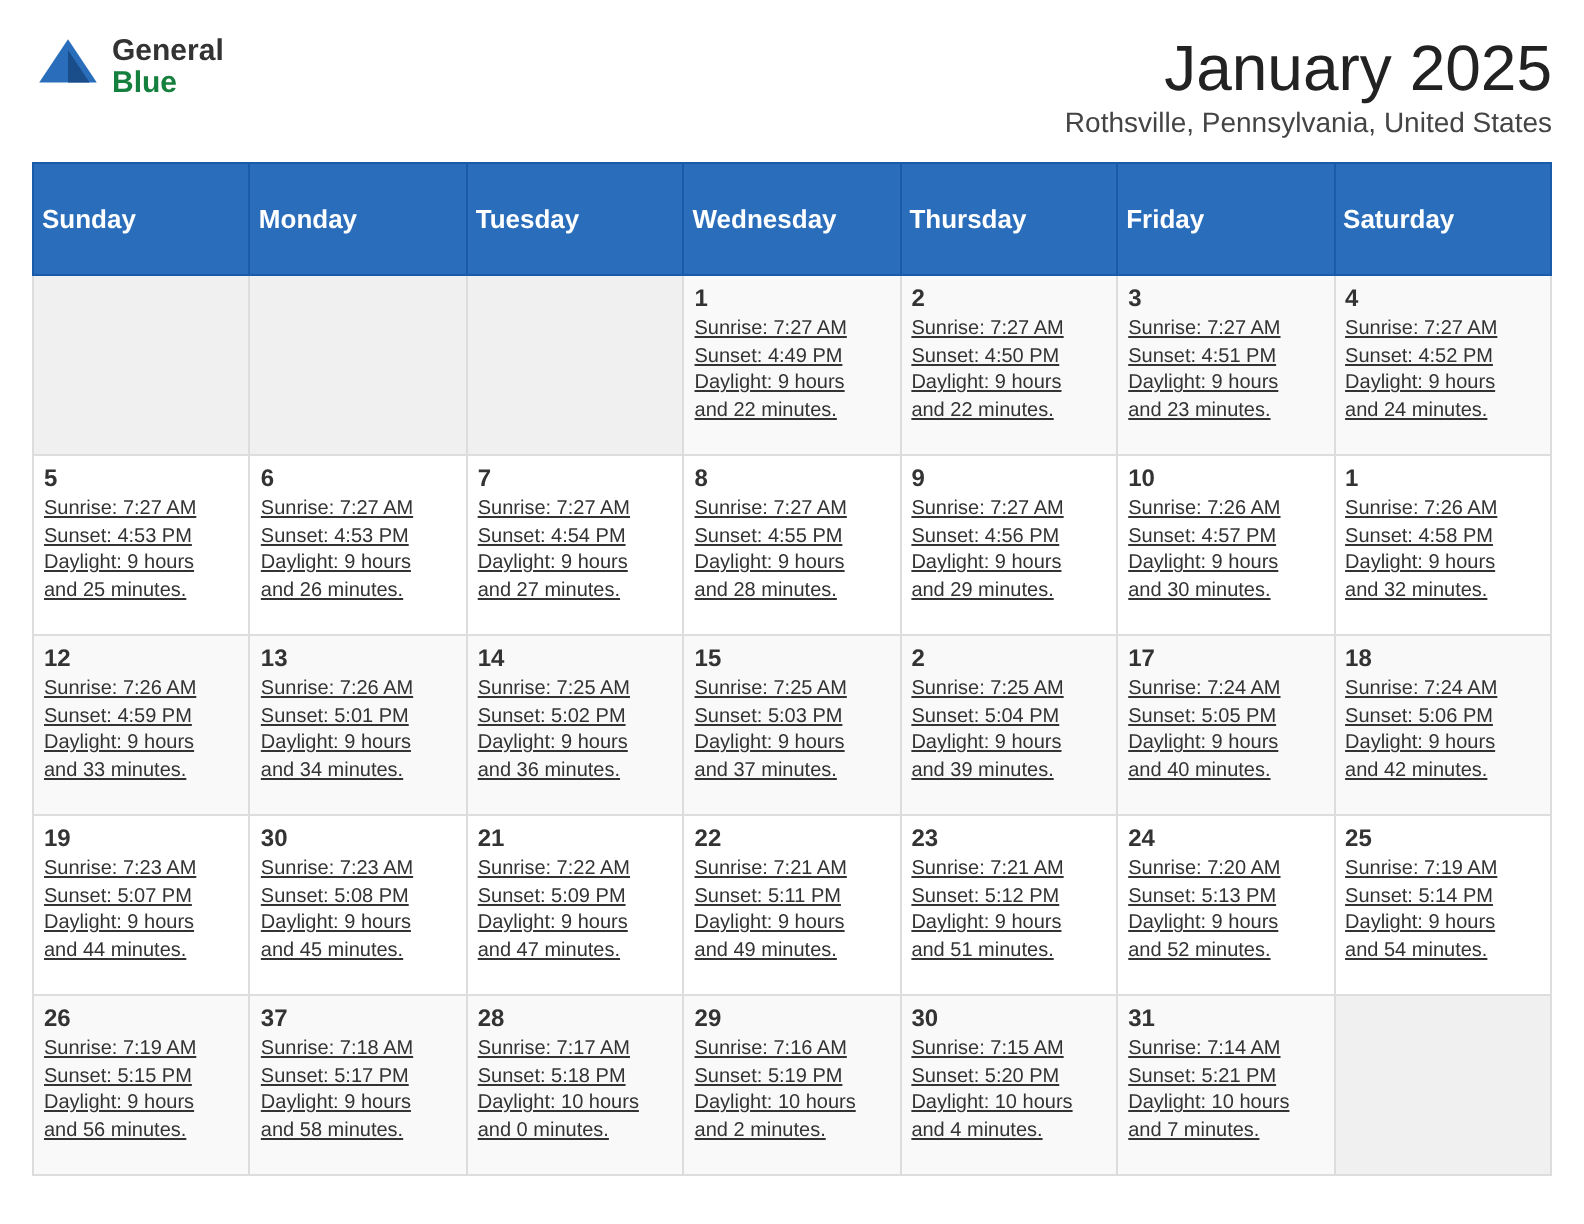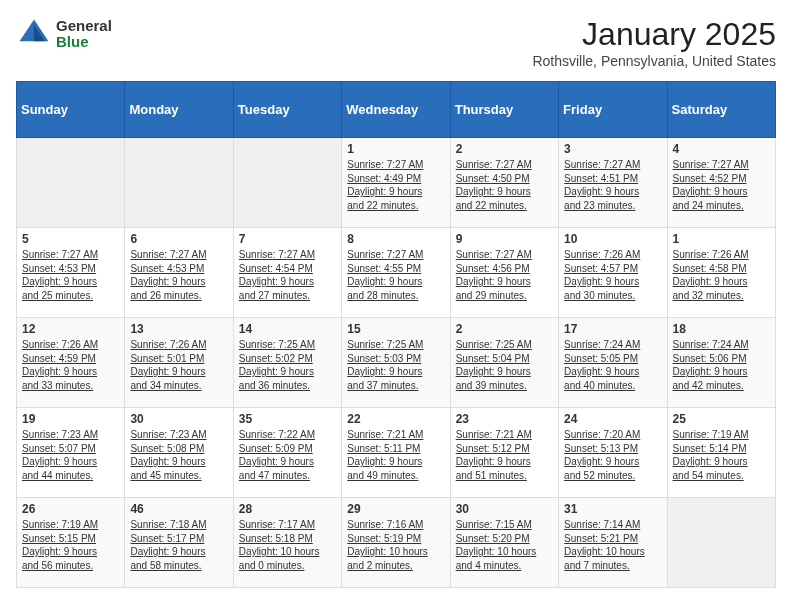--- a/index.html
+++ b/index.html
@@ -278,21 +278,21 @@
 and 44 minutes.</div>
           </td>
           <td>
             <span class="day-num">30</span>
             <div class="day-info" style="white-space: pre-line;">Sunrise: 7:23 AM
 Sunset: 5:08 PM
 Daylight: 9 hours
 and 45 minutes.</div>
           </td>
           <td>
-            <span class="day-num">35</span>
+            <span class="day-num">21</span>
             <div class="day-info" style="white-space: pre-line;">Sunrise: 7:22 AM
 Sunset: 5:09 PM
 Daylight: 9 hours
 and 47 minutes.</div>
           </td>
           <td>
             <span class="day-num">22</span>
             <div class="day-info" style="white-space: pre-line;">Sunrise: 7:21 AM
 Sunset: 5:11 PM
 Daylight: 9 hours
@@ -322,21 +322,21 @@
         </tr>
         <tr>
           <td>
             <span class="day-num">26</span>
             <div class="day-info" style="white-space: pre-line;">Sunrise: 7:19 AM
 Sunset: 5:15 PM
 Daylight: 9 hours
 and 56 minutes.</div>
           </td>
           <td>
-            <span class="day-num">46</span>
+            <span class="day-num">37</span>
             <div class="day-info" style="white-space: pre-line;">Sunrise: 7:18 AM
 Sunset: 5:17 PM
 Daylight: 9 hours
 and 58 minutes.</div>
           </td>
           <td>
             <span class="day-num">28</span>
             <div class="day-info" style="white-space: pre-line;">Sunrise: 7:17 AM
 Sunset: 5:18 PM
 Daylight: 10 hours

